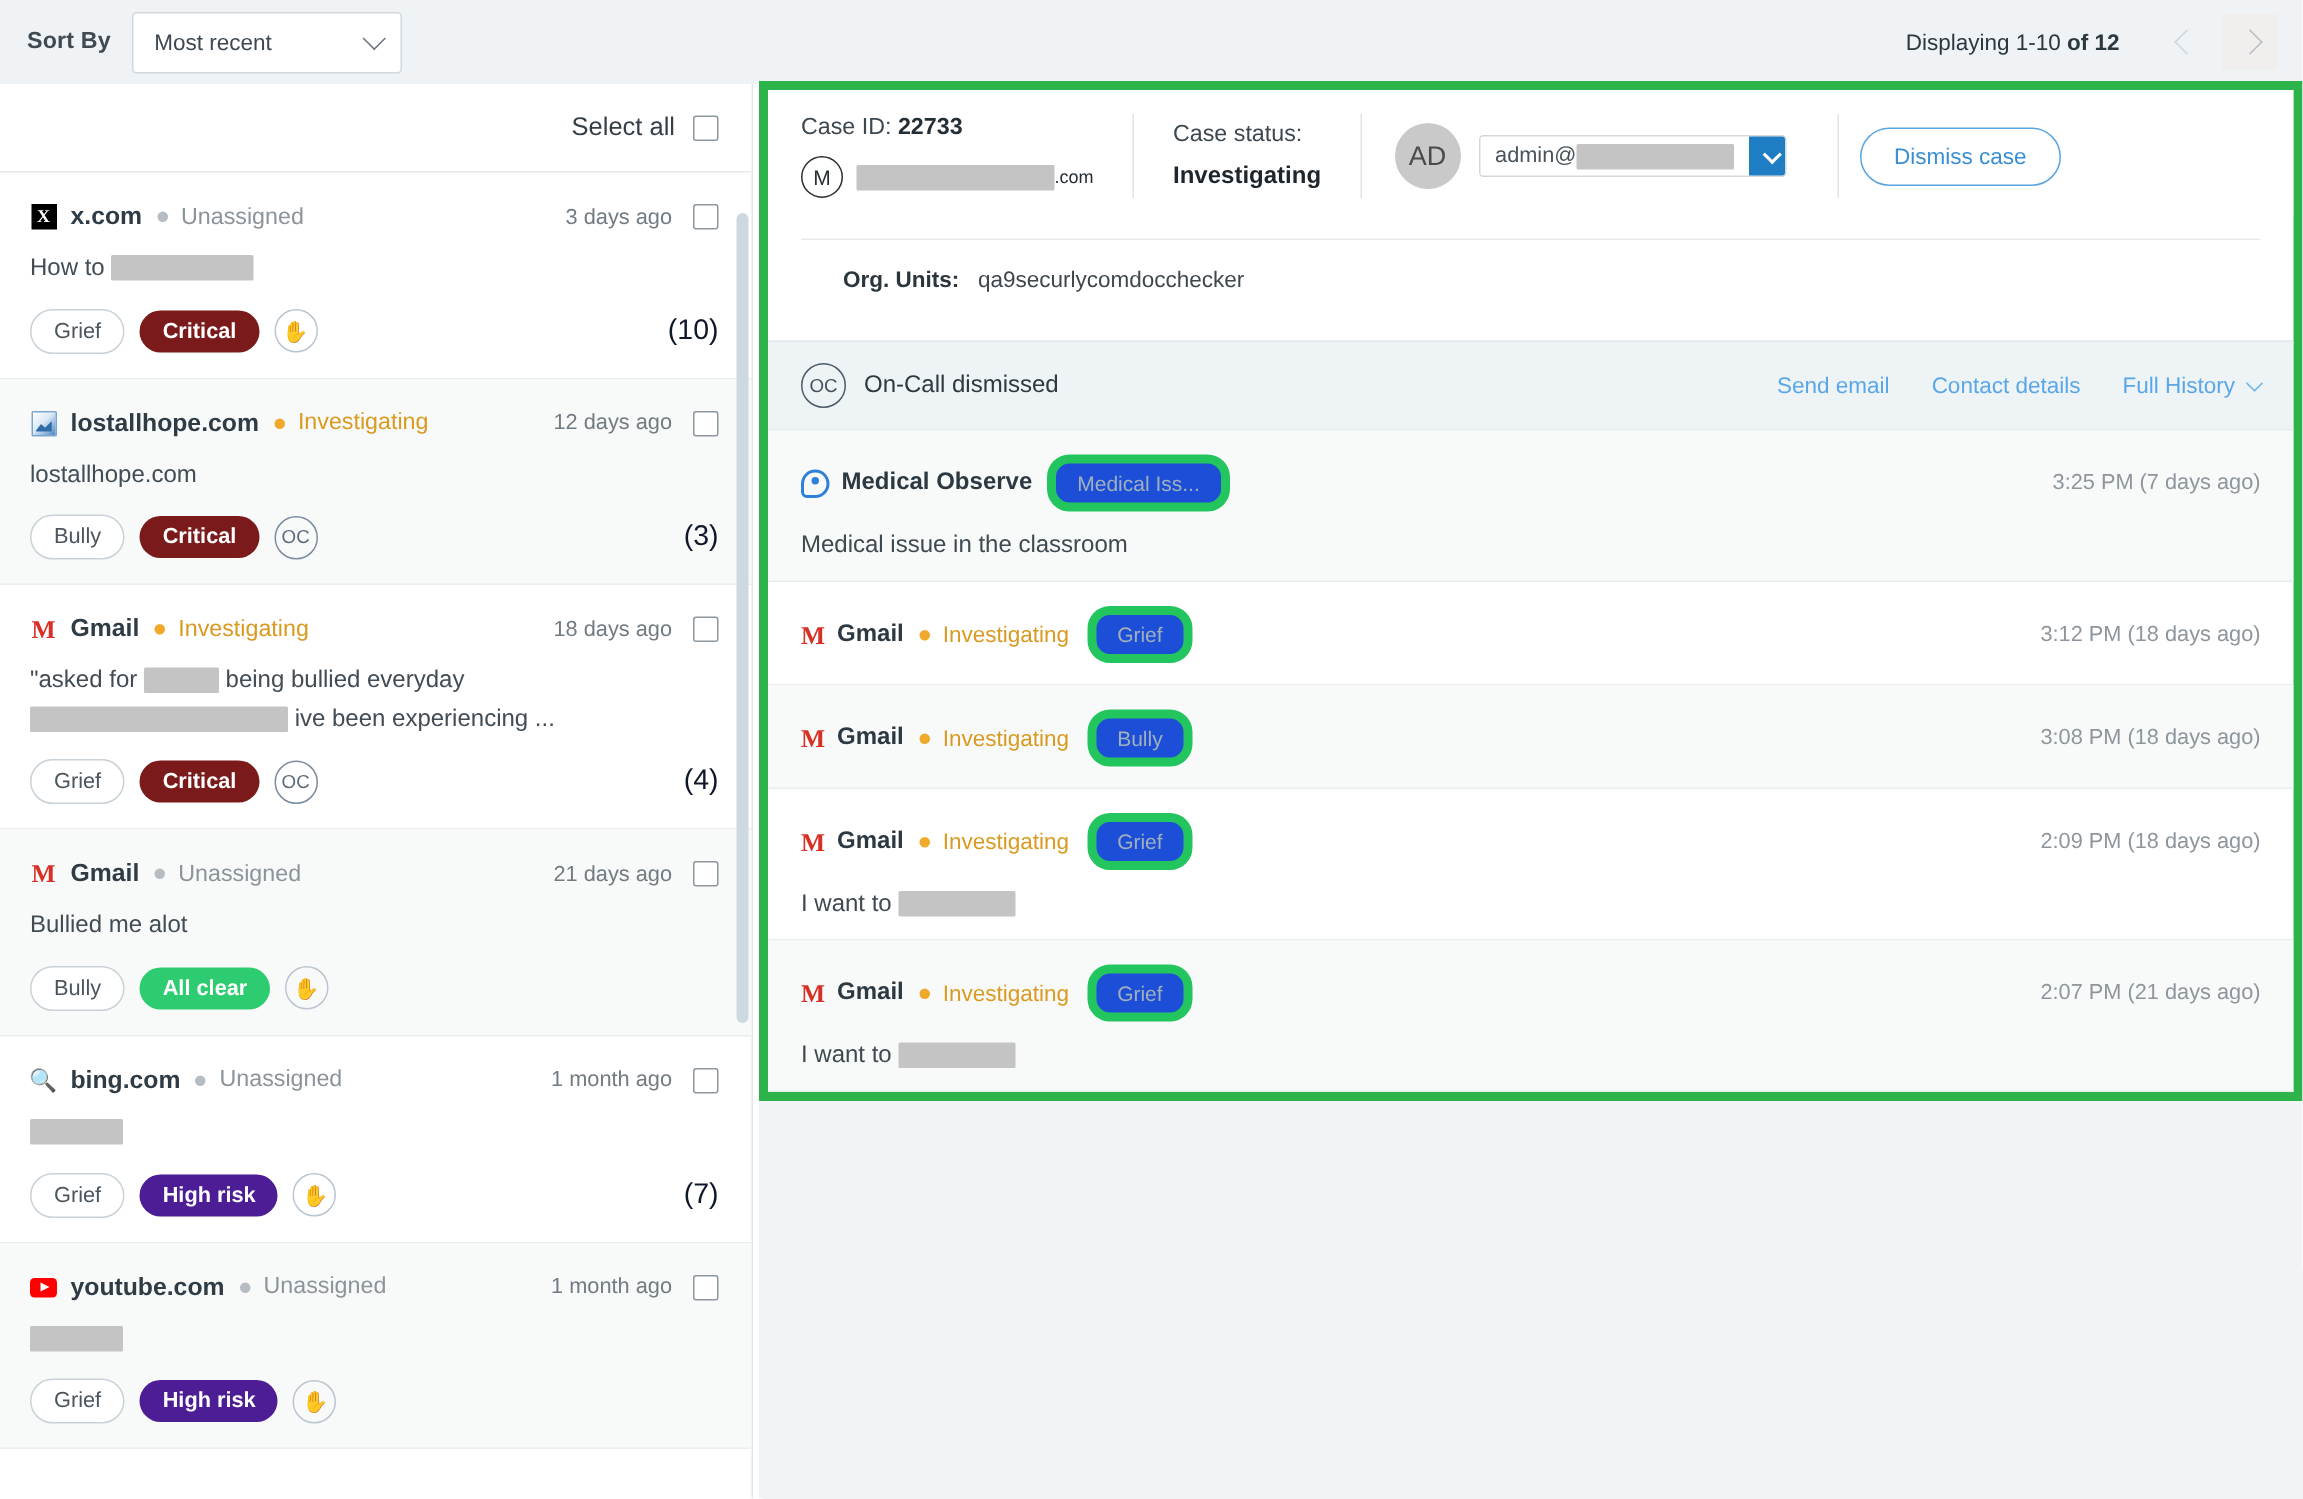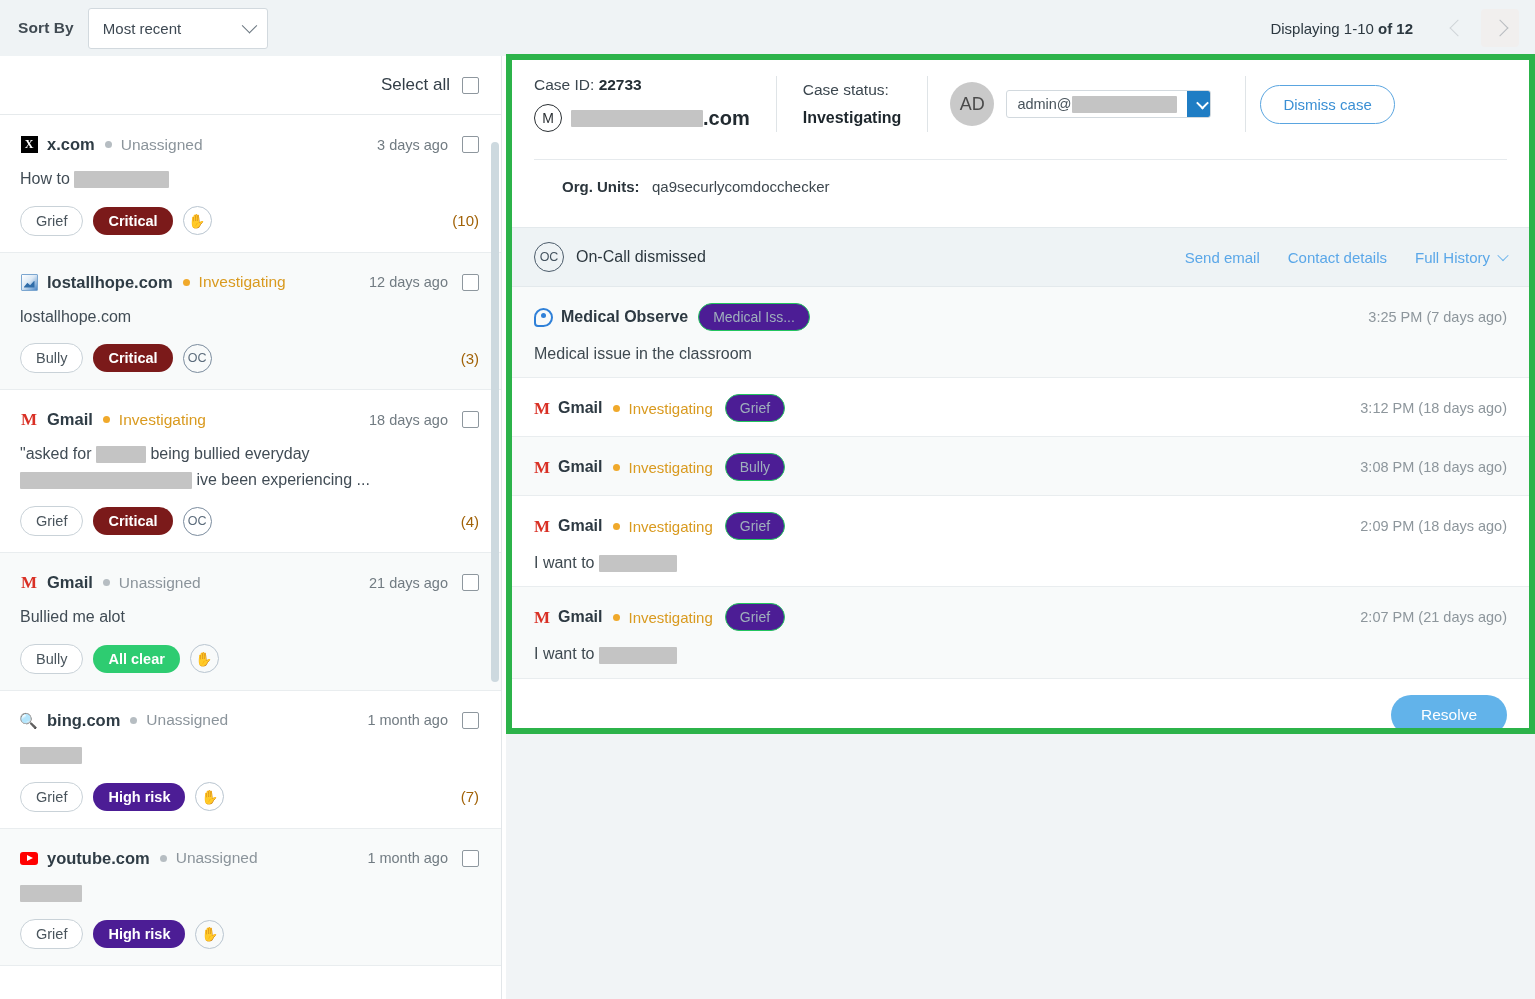--- a/index.html
+++ b/index.html
@@ -201,21 +201,21 @@
     display: flex; align-items: center; justify-content: center;
     font-size: 12.5px; color: #5c6c7c; flex: none;
   }
   .hand-badge {
     width: 29px; height: 29px; border-radius: 50%;
     border: 1.3px solid #b9c5d0;
     display: flex; align-items: center; justify-content: center;
     font-size: 14px; color: #8a9aa8; flex: none;
   }
   .ci-count {
-    margin-left: auto; font-size: 15px; color: #a16207;
+    margin-left: auto; font-size: 19px; color: #0f172a;
   }
   .lp-scroll {
     position: absolute; right: 2px; top: 86px;
     width: 8px; height: 540px;
     background: #cdd9df; border-radius: 4px;
   }
 
   
   .detail {
     position: absolute; left: 506px; top: 54px;
@@ -234,21 +234,21 @@
   .d-sep { width: 1px; align-self: stretch; background: #dfe4e7; }
   .case-id { font-size: 15.5px; color: #3c474f; margin-bottom: 10px; }
   .case-id b { font-weight: bold; color: #242e35; }
   .case-domain { display: flex; align-items: center; }
   .m-circle {
     width: 28px; height: 28px; border-radius: 50%;
     border: 1.6px solid #2a2f33;
     display: flex; align-items: center; justify-content: center;
     font-size: 14px; color: #2a2f33; margin-right: 9px; flex: none;
   }
-  .case-domain .txt { font-size: 20px; font-weight: bold; color: #222b31; }
+  .case-domain .txt { font-size: 12px; font-weight: normal; color: #222b31; }
   .case-status-lbl { font-size: 15.5px; color: #3c474f; margin-bottom: 10px; }
   .case-status-val { font-size: 16px; font-weight: bold; color: #1d262c; }
   .acct-wrap { display: flex; align-items: center; padding: 0 22px; }
   .avatar {
     width: 44px; height: 44px; border-radius: 50%;
     background: #c9c9c9; color: #4a4a4a;
     display: flex; align-items: center; justify-content: center;
     font-size: 18px; margin-right: 12px; flex: none;
   }
   .acct-select {
@@ -328,22 +328,22 @@
     position: relative;
   }
   .securly-mark:after {
     content:""; position:absolute; left:4.5px; top:3px;
     width:5px; height:5px; border-radius:50%;
     background:#2f80d8;
   }
   .msg-src { font-size: 16px; font-weight: bold; color: #2d3942; margin-right: 10px; }
   .msg-status { font-size: 15px; color: #d99a1f; margin-right: 12px; display:flex; align-items:center; }
   .pill {
-    border: 1px solid #22c55e; border-radius: 15px;
-    color: #9fb0bc; background: #4c1d95;
+    border: 6px solid #22c55e; border-radius: 15px;
+    color: #9fb0bc; background: #1d4ed8;
     font-size: 14px; padding: 5px 14px; white-space: nowrap;
   }
   .msg-time {
     margin-left: auto; font-size: 14.5px; color: #8d969c; white-space: nowrap;
   }
   .msg-body { font-size: 16px; color: #3e4950; margin-top: 14px; }
   .resolve-row {
     display: flex; justify-content: flex-end;
     padding: 16px 22px;
     background: #ffffff;

